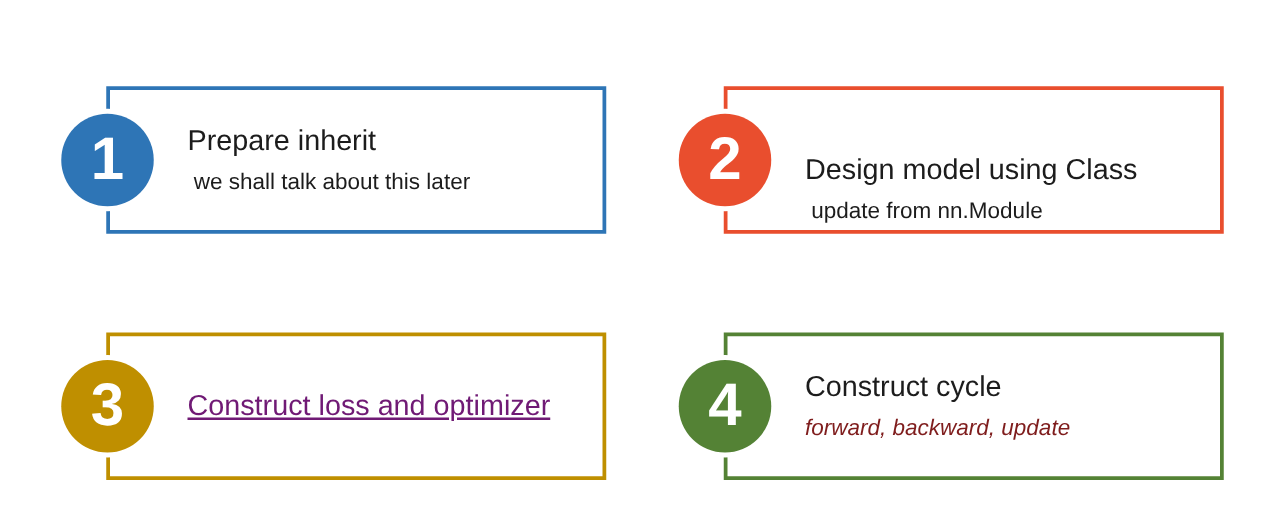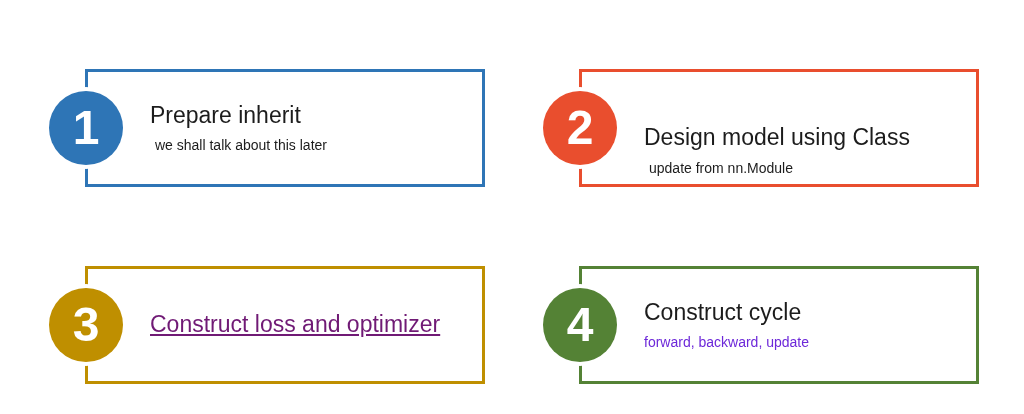--- a/index.html
+++ b/index.html
@@ -43,21 +43,21 @@
     font-size: 48px;
     font-weight: 700;
     line-height: 1;
   }
   .title {
     font-size: 23px;
     line-height: 1.2;
     color: #1c1c1c;
   }
   .subtitle {
-    font-size: 14px;
+    font-size: 18px;
     line-height: 1.2;
     margin-top: 8px;
     color: #1c1c1c;
   }
   .card.c1 .subtitle, .card.c2 .subtitle { padding-left: 5px; }
 </style>
 </head>
 <body style="background: rgb(255, 255, 255);">
 
 <div class="card c1" style="border-color: rgb(46, 117, 182);">
@@ -73,14 +73,14 @@
 </div>
 
 <div class="card c3" style="border-color: rgb(191, 143, 0);">
   <div class="badge" style="background-color: rgb(191, 143, 0);">3</div>
   <div class="title" style="color: #701a75; text-decoration: underline;">Construct loss and optimizer</div>
 </div>
 
 <div class="card c4" style="border-color: rgb(84, 130, 53);">
   <div class="badge" style="background-color: rgb(84, 130, 53);">4</div>
   <div class="title" style="color: rgb(28, 28, 28);">Construct cycle</div>
-  <div class="subtitle" style="color: #6d28d9;">forward, backward, update</div>
+  <div class="subtitle" style="color: #7f1d1d; font-style: italic;">forward, backward, update</div>
 </div>
 
 </body></html>

